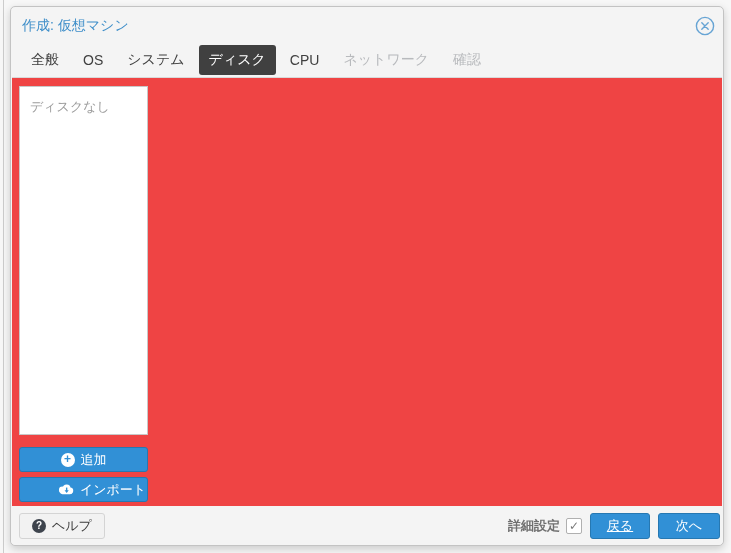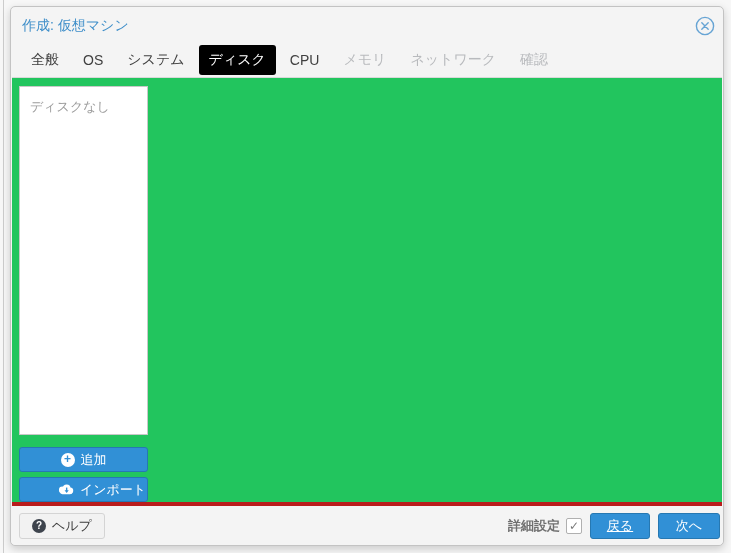--- a/index.html
+++ b/index.html
@@ -43,28 +43,28 @@
   .tab {
     display:inline-block;
     padding:6px 10px;
     margin-right:4px;
     font-size:14px;
     color:#404040;
     border-radius:3px;
     cursor:pointer;
     white-space:nowrap;
   }
-  .tab.active { background:#000000; color:#ffffff; }
+  .tab.active { background:#404040; color:#ffffff; }
   .tab.disabled { color:#b8babd; cursor:default; }
   
   .content {
     position:absolute; left:1px; right:1px; top:70px; height:430px;
-    background:#22c55e;
+    background:#ef4444;
     border-top:1px solid #d9d9d9;
-    border-bottom:5px solid #b91c1c;
+    border-bottom:1px solid #b91c1c;
   }
   .disk-listbox {
     position:absolute; left:7px; top:8px; width:129px; height:349px;
     background:#ffffff;
     border:1px solid #c8c8c8;
   }
   .disk-empty-text {
     padding:11px 10px;
     color:#9c9c9c;
     font-size:13px;
@@ -144,21 +144,20 @@
       </svg>
     </span>
   </div>
 
   <div class="tabbar">
     <span class="tab">全般</span>
     <span class="tab">OS</span>
     <span class="tab">システム</span>
     <span class="tab active">ディスク</span>
     <span class="tab">CPU</span>
-    <span class="tab disabled">メモリ</span>
     <span class="tab disabled">ネットワーク</span>
     <span class="tab disabled">確認</span>
   </div>
 
   <div class="content">
     <div class="disk-listbox">
       <div class="disk-empty-text">ディスクなし</div>
     </div>
 
     <div class="btn-blue btn-add">

